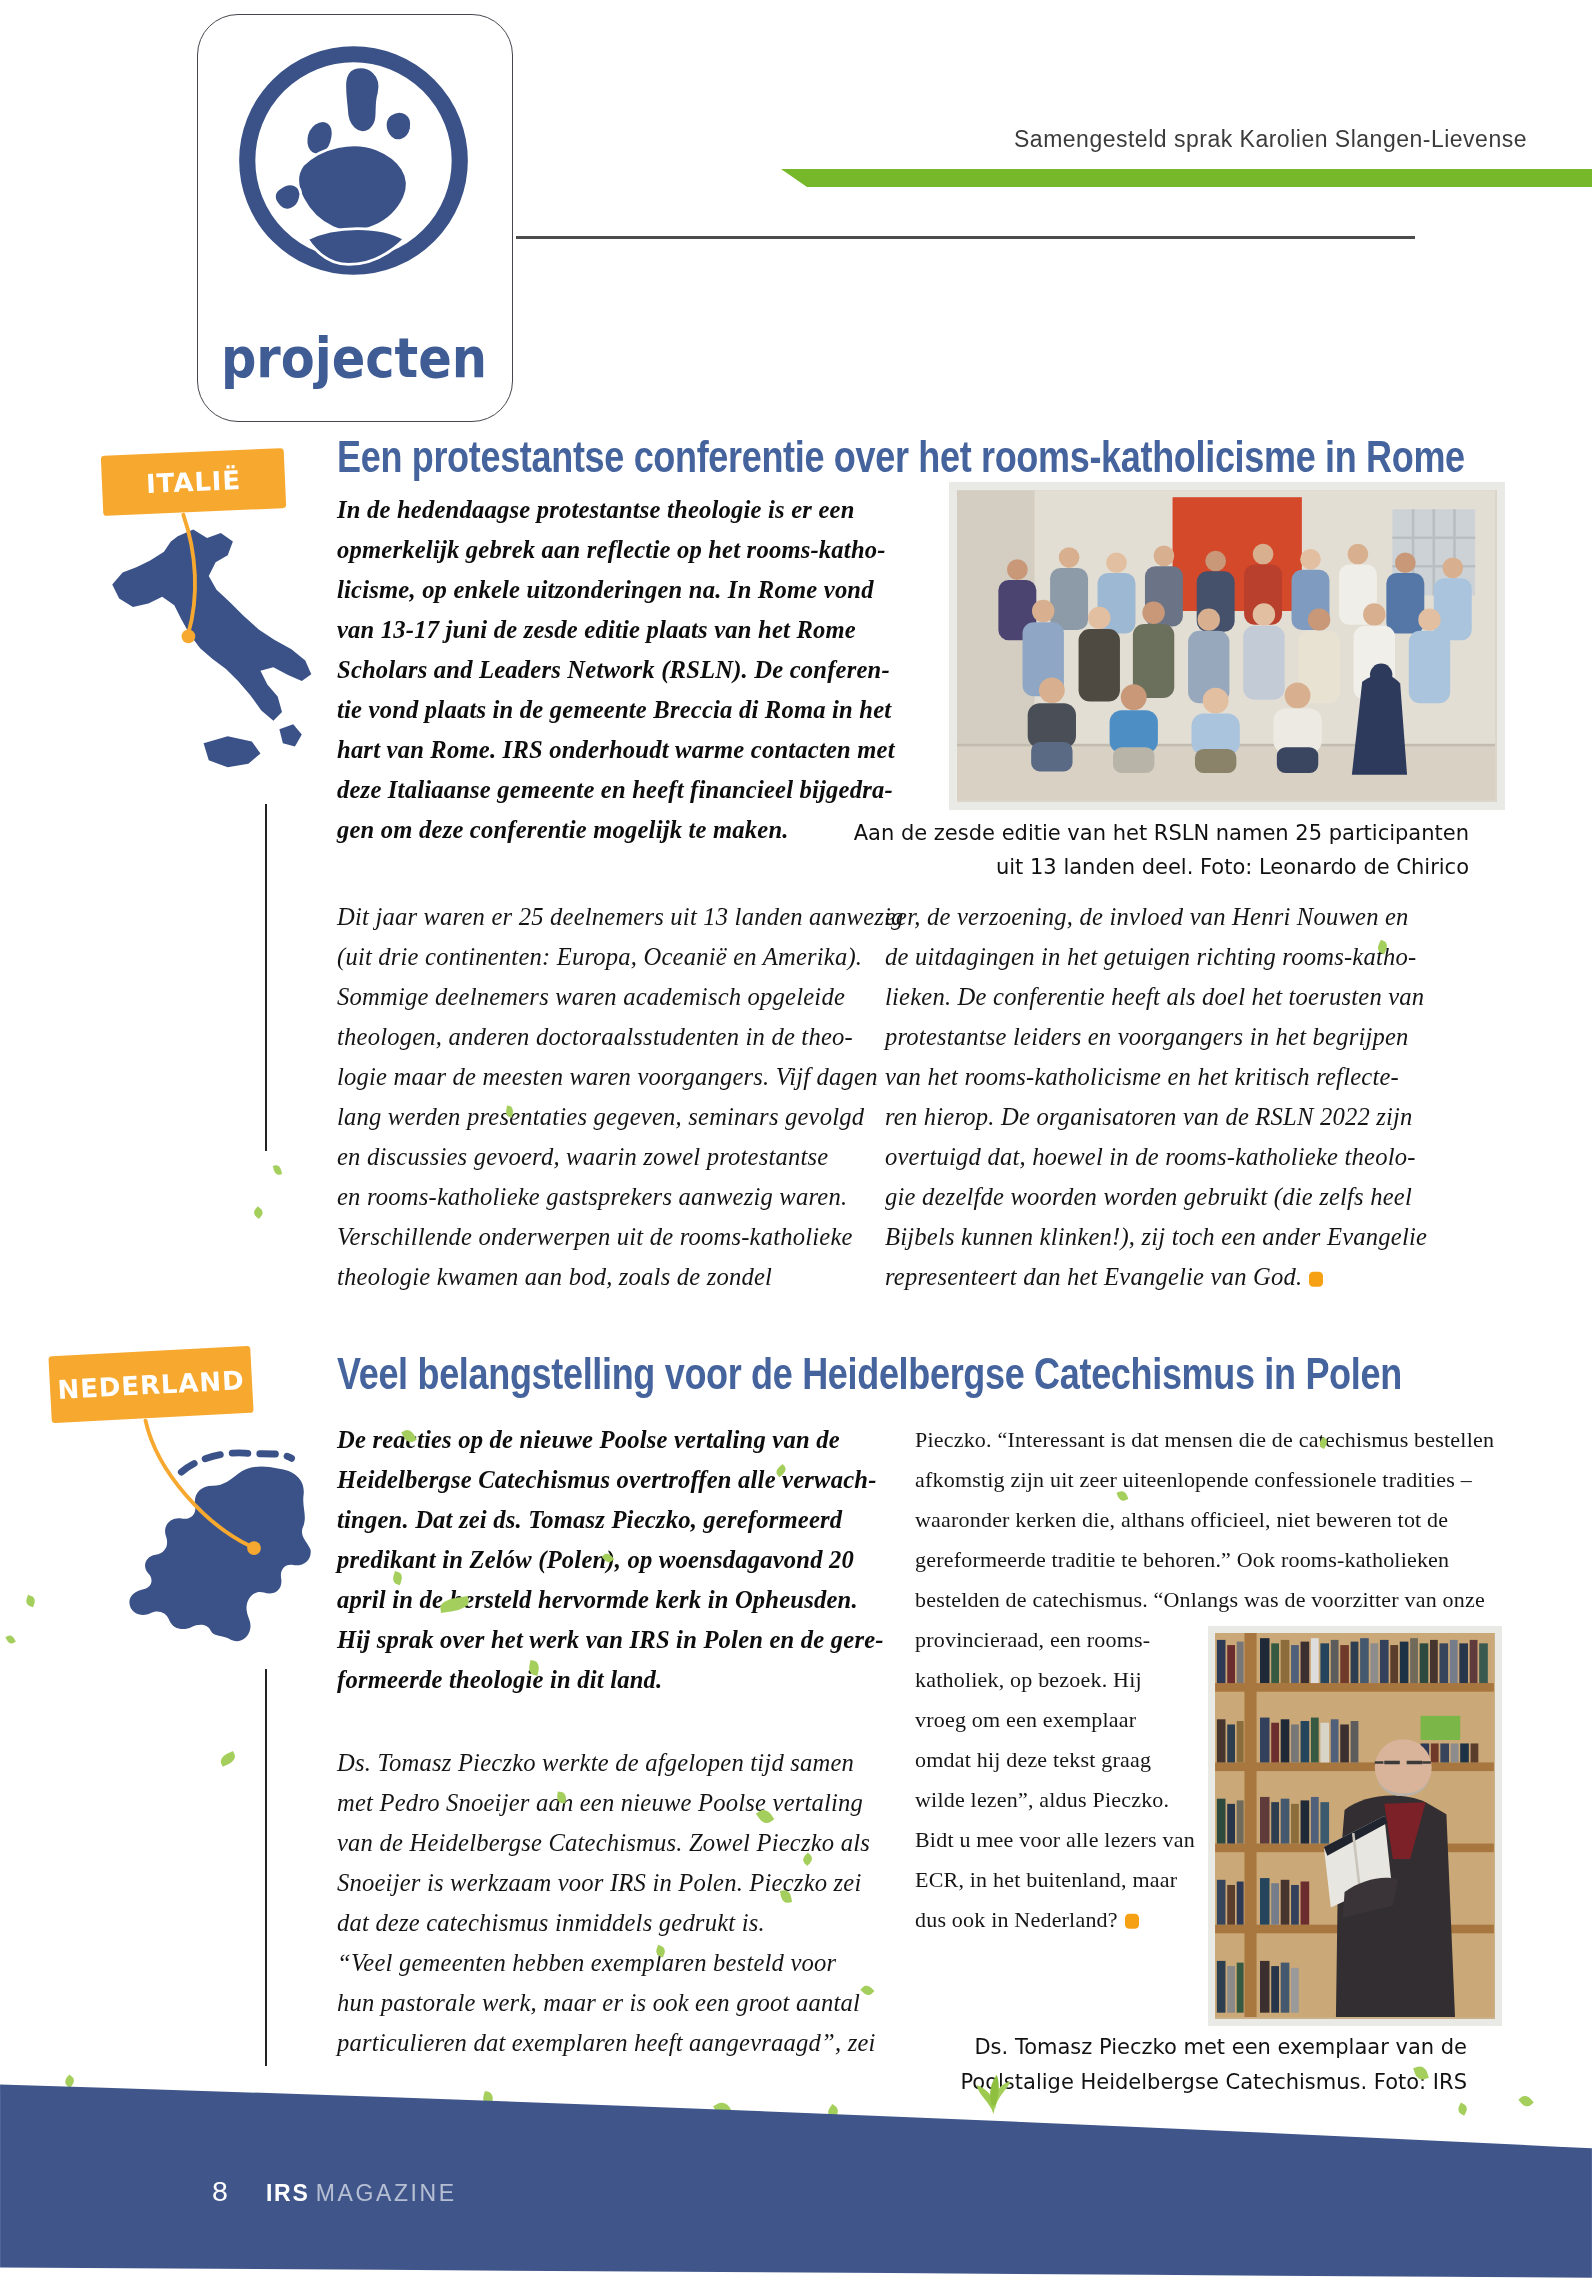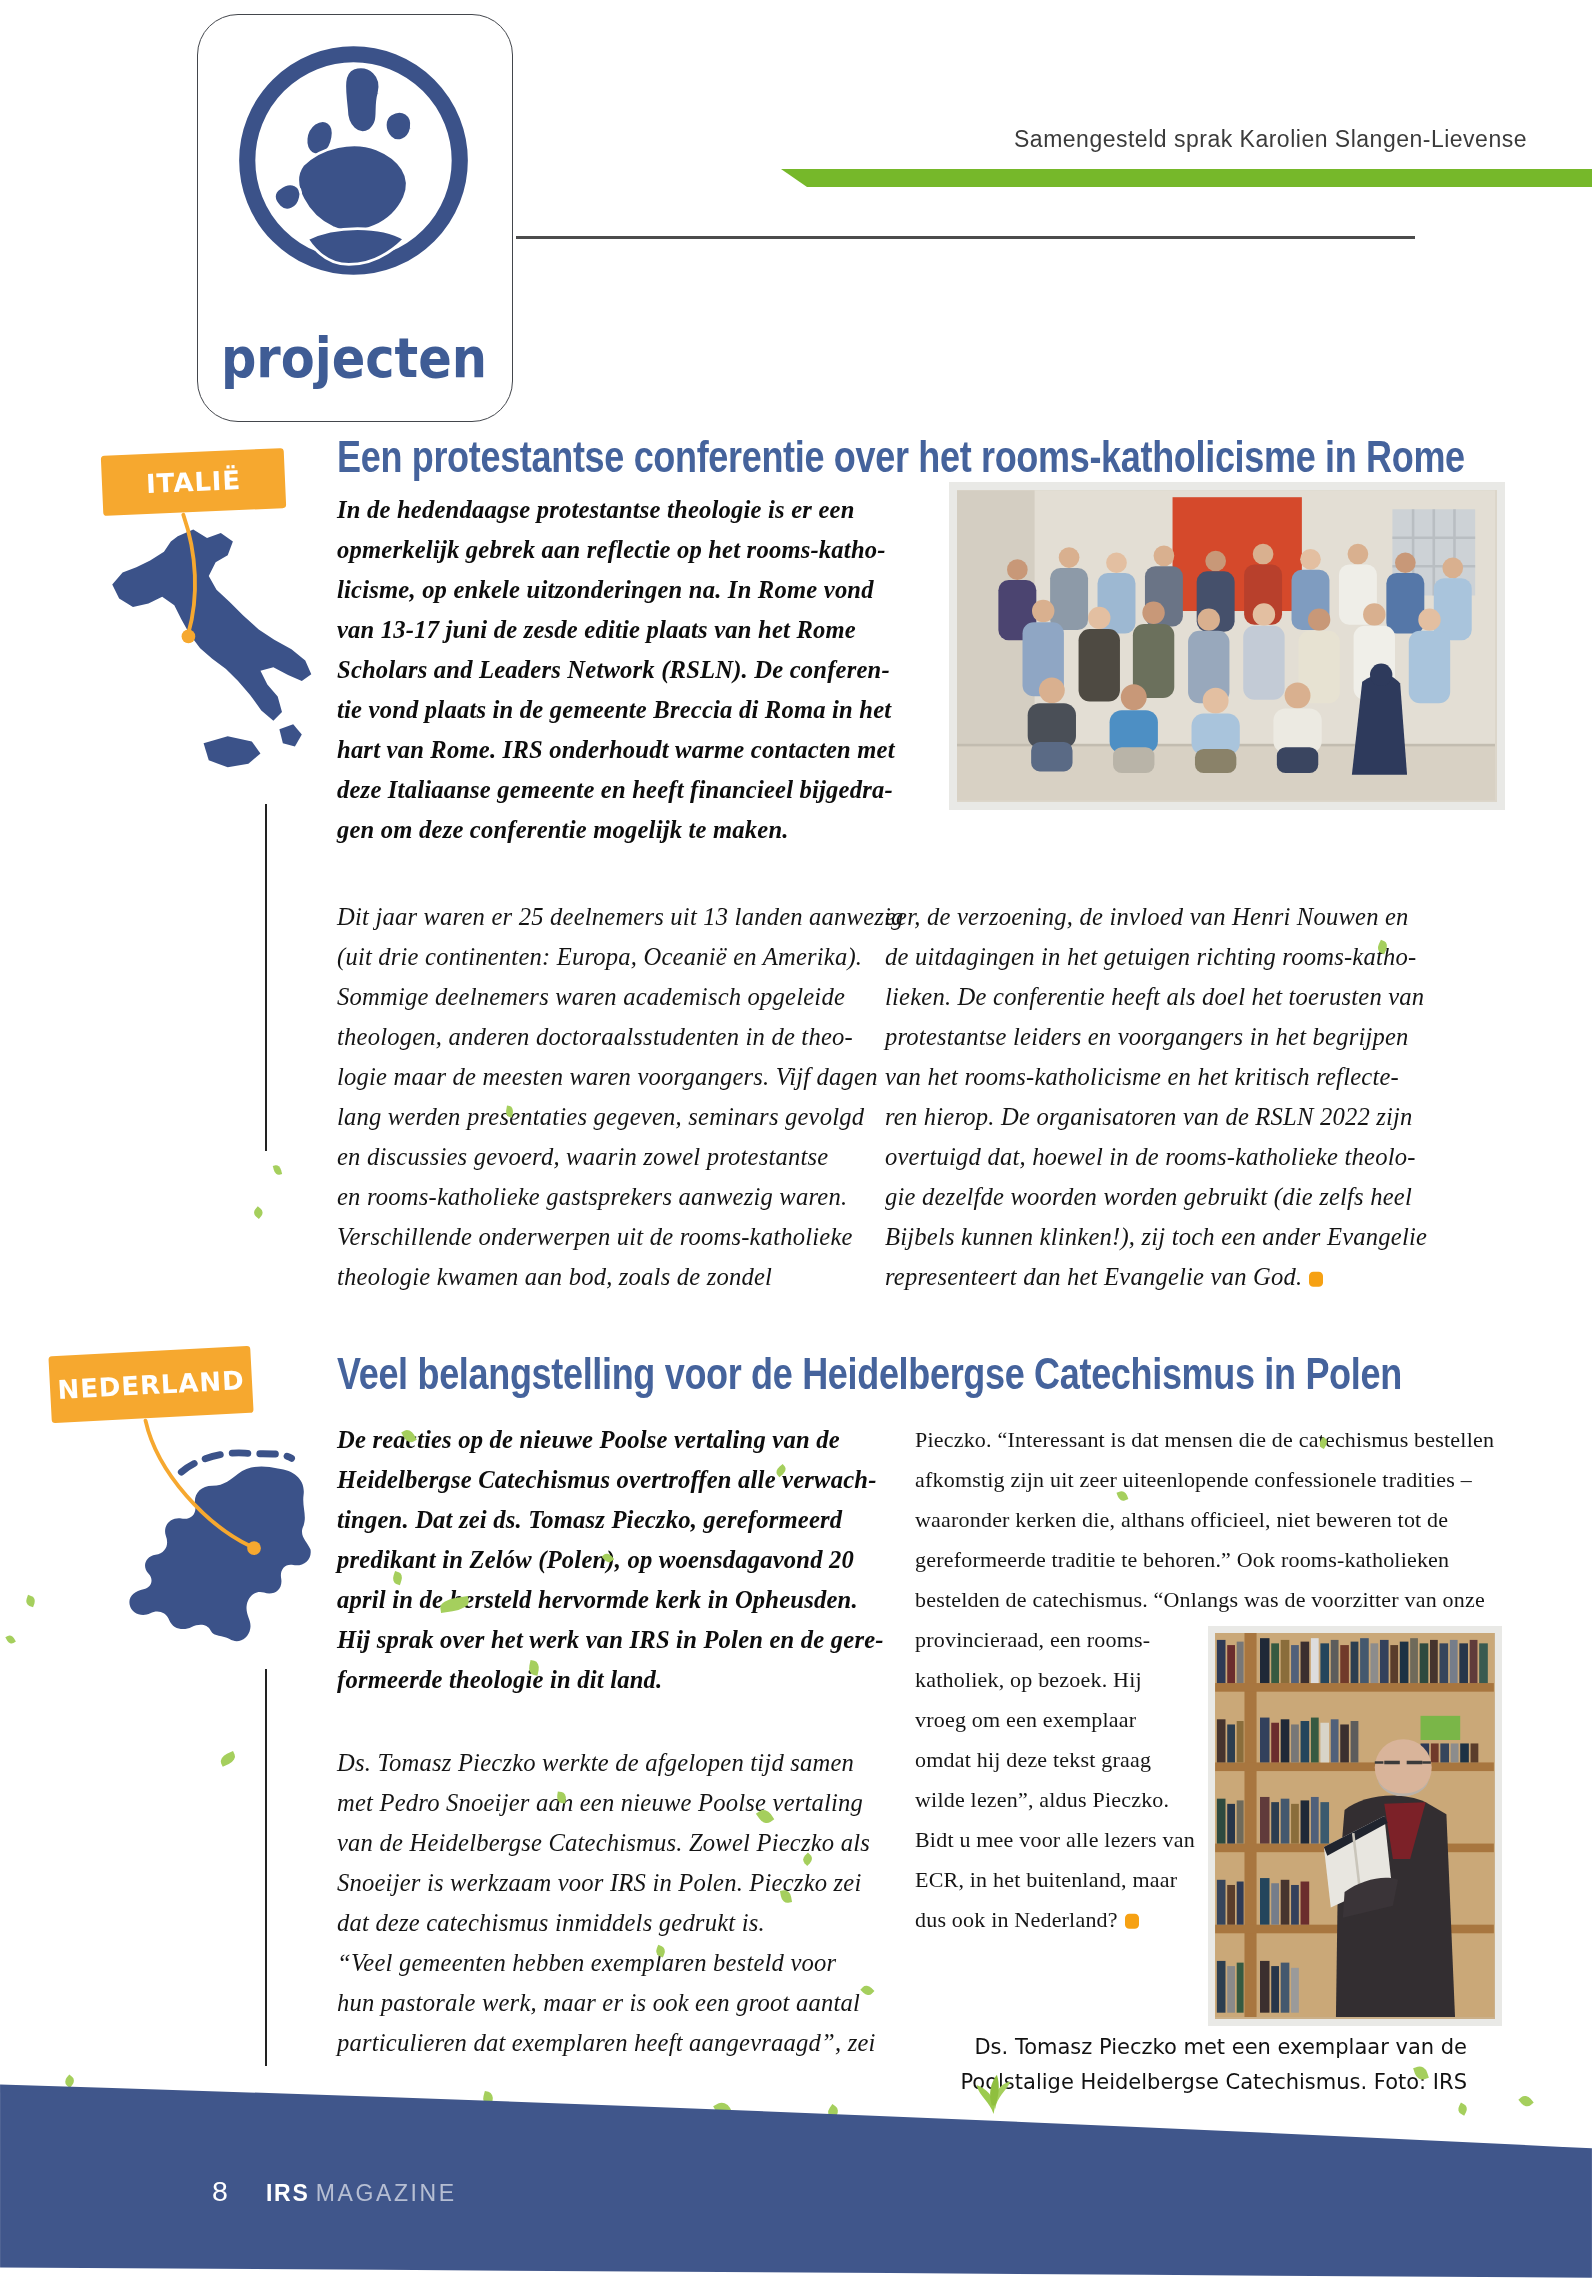--- a/index.html
+++ b/index.html
@@ -171,20 +171,22 @@
           <rect x="276" y="300" width="48" height="28" rx="10" fill="#8a8269"></rect>
         <circle cx="395" cy="238" r="15" fill="#d9b08f"></circle>
           <rect x="367" y="253" width="56" height="52" rx="14" fill="#eceae2"></rect>
           <rect x="371" y="298" width="48" height="30" rx="10" fill="#3a4560"></rect>
       </g>
 
       <path d="M470,222 C486,210 502,210 514,224 L522,330 L458,330 Z" fill="#2e3a5c"></path>
       <circle cx="492" cy="214" r="13" fill="#2e3a5c"></circle>
     </svg>
   </figure>
+  <div class="caption" style="right:123px;top:816px">Aan de zesde editie van het RSLN namen 25 participanten
+uit 13 landen deel. Foto: Leonardo de Chirico</div>
 
   <div class="divider" style="left:265px;top:804px;height:347px"></div>
   <div class="serif pre" style="left:337px;top:897px;width:578px">Dit jaar waren er 25 deelnemers uit 13 landen aanwezig
 (uit drie continenten: Europa, Oceanië en Amerika).
 Sommige deelnemers waren academisch opgeleide
 theologen, anderen doctoraalsstudenten in de theo-
 logie maar de meesten waren voorgangers. Vijf dagen
 lang werden presentaties gegeven, seminars gevolgd
 en discussies gevoerd, waarin zowel protestantse
 en rooms-katholieke gastsprekers aanwezig waren.

